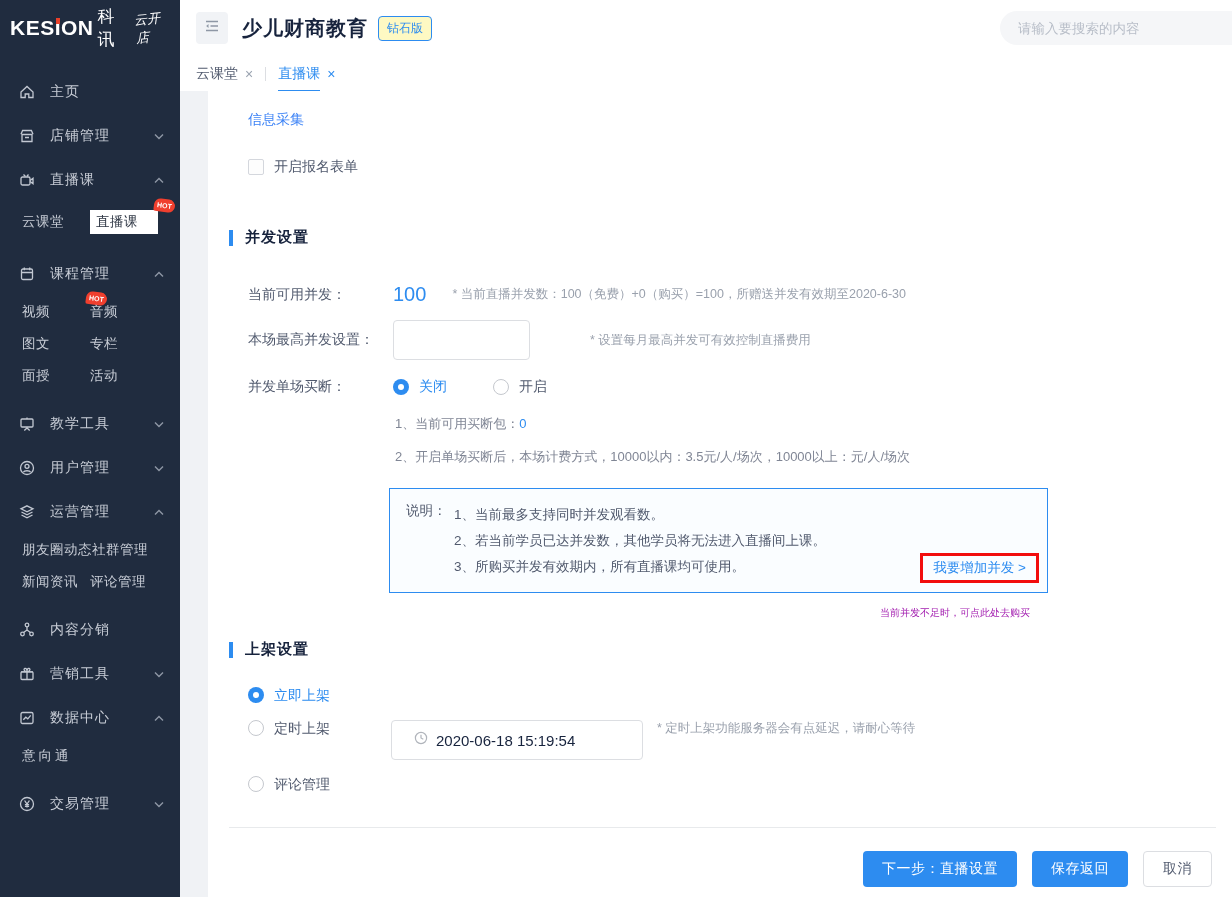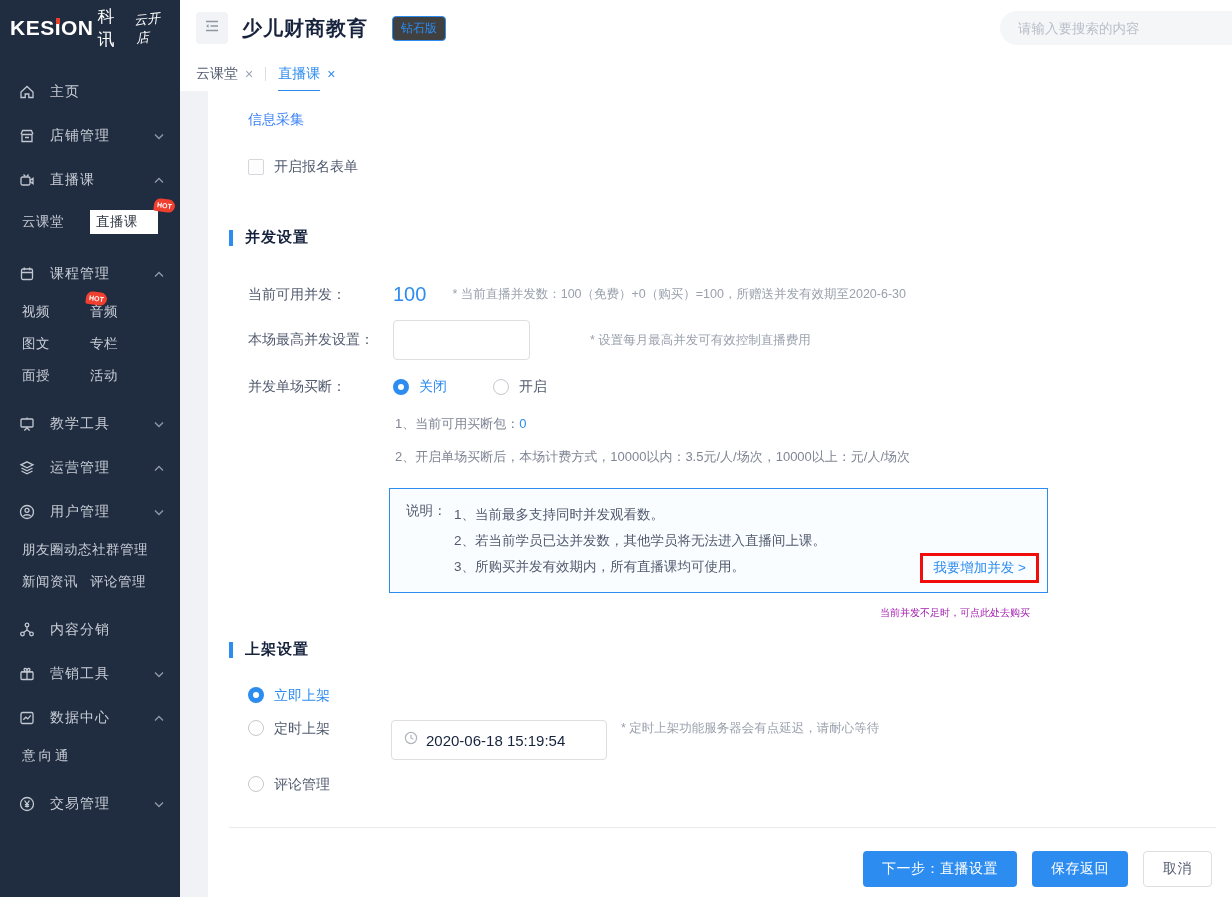--- a/index.html
+++ b/index.html
@@ -33,22 +33,22 @@
     font-size:7px; font-weight:bold; width:21px; height:13px; border-radius:7px 7px 7px 2px;
     display:flex; align-items:center; justify-content:center; transform:rotate(8deg); letter-spacing:0; }
   .spaced { letter-spacing:3px; }
 
   
   .topbar { position:absolute; left:180px; top:0; right:0; height:56px; background:#fff;
     display:flex; align-items:center; padding-left:16px; }
   .collapse-btn { width:32px; height:32px; background:#f1f3f6; border-radius:4px;
     display:flex; align-items:center; justify-content:center; cursor:pointer; }
   .page-title { font-size:20px; font-weight:bold; color:#17233d; letter-spacing:1px; margin-left:14px; }
-  .ver-badge { margin-left:24px; font-size:12px; color:#2d8cf0; border:1px solid #2d8cf0;
-    border-radius:4px; padding:3px 8px; background:#404040; cursor:pointer; }
+  .ver-badge { margin-left:10px; font-size:12px; color:#2d8cf0; border:1px solid #2d8cf0;
+    border-radius:4px; padding:3px 8px; background:#fef9c3; cursor:pointer; }
   .search { position:absolute; right:-38px; top:11px; width:270px; height:34px;
     background:#f5f6f8; border:none; outline:none; border-radius:17px; padding:0 18px;
     font-size:13.5px; color:#515a6e; font-family:inherit; }
   .search::placeholder { color:#b8bec8; }
 
   
   .tabbar { position:absolute; left:180px; top:56px; right:0; height:35px; background:#fff;
     display:flex; align-items:center; padding-left:16px; font-size:14px; }
   .tab { display:flex; align-items:center; gap:7px; cursor:pointer; color:#515a6e; position:relative; }
   .tab-close { color:#9aa3b0; font-size:14px; cursor:pointer; }
@@ -106,22 +106,22 @@
     padding:3px 10px; cursor:pointer; }
   .notice-link { color:#2d8cf0; font-size:13.5px; }
 
   .annotation { margin:13px 0 0 651px; font-size:10px; color:#a21caf; }
 
   .pub-title { margin-top:20px; }
   .opt1 { margin-top:28px; }
   .optrow { display:flex; align-items:flex-start; margin-left:19px; }
   .opt2 { margin-top:15px; }
   .opt3 { margin-top:16px; }
-  .dt-box { width:216px; height:40px; border:1px solid #dcdee2; border-radius:4px;
-    display:flex; align-items:center; padding:0 12px; margin-left:61px; cursor:pointer; }
+  .dt-box { width:252px; height:40px; border:1px solid #dcdee2; border-radius:4px;
+    display:flex; align-items:center; padding:0 22px; margin-left:61px; cursor:pointer; }
   .dt-box .dt-val { font-size:15px; color:#17233d; margin-left:8px; }
   .opt2 .note { margin-left:14px; }
 
   .divider { height:1px; background:#e8eaec; margin-top:33px; }
   .btn-row { display:flex; justify-content:flex-end; align-items:center; margin-top:23px; padding-right:4px; gap:15px; }
   .btn { height:36px; border-radius:4px; font-size:14px; display:flex; align-items:center;
     justify-content:center; cursor:pointer; padding:0 19px; letter-spacing:.5px; }
   .btn.primary { background:#2d8cf0; color:#fff; }
   .btn.default { background:#fff; border:1px solid #dcdee2; color:#515a6e; }
 </style>
@@ -227,44 +227,44 @@
       <span class="chev">
           <svg width="10" height="7" viewBox="0 0 10 7" fill="none" stroke="#8e97a5" stroke-width="1.4">
             <polyline points="1,1.5 5,5.5 9,1.5"></polyline>
           </svg>
         </span>
     </div>
 
     <div class="side-item">
       <span class="mi">
           <svg width="18" height="18" viewBox="0 0 18 18" fill="none" stroke="#c2c8d2" stroke-width="1.3">
-            <path d="M9 2.8 L15 5.8 L9 8.8 L3 5.8 Z"></path>
-            <path d="M3.5 9 L9 11.8 L14.5 9 M3.5 12 L9 14.8 L14.5 12"></path>
-          </svg>
-        </span>
-      <span>运营管理</span>
-      <span class="chev">
-          <svg width="10" height="7" viewBox="0 0 10 7" fill="none" stroke="#8e97a5" stroke-width="1.4">
-            <polyline points="1,5.5 5,1.5 9,5.5"></polyline>
-          </svg>
-        </span>
-    </div>
-
-    <div class="side-item">
-      <span class="mi">
-          <svg width="18" height="18" viewBox="0 0 18 18" fill="none" stroke="#c2c8d2" stroke-width="1.3">
             <circle cx="9" cy="9" r="6.5"></circle>
             <circle cx="9" cy="7.3" r="2"></circle>
             <path d="M5.4 13.3 C6.2 11.2 11.8 11.2 12.6 13.3"></path>
           </svg>
         </span>
       <span>用户管理</span>
       <span class="chev">
           <svg width="10" height="7" viewBox="0 0 10 7" fill="none" stroke="#8e97a5" stroke-width="1.4">
             <polyline points="1,1.5 5,5.5 9,1.5"></polyline>
+          </svg>
+        </span>
+    </div>
+
+    <div class="side-item">
+      <span class="mi">
+          <svg width="18" height="18" viewBox="0 0 18 18" fill="none" stroke="#c2c8d2" stroke-width="1.3">
+            <path d="M9 2.8 L15 5.8 L9 8.8 L3 5.8 Z"></path>
+            <path d="M3.5 9 L9 11.8 L14.5 9 M3.5 12 L9 14.8 L14.5 12"></path>
+          </svg>
+        </span>
+      <span>运营管理</span>
+      <span class="chev">
+          <svg width="10" height="7" viewBox="0 0 10 7" fill="none" stroke="#8e97a5" stroke-width="1.4">
+            <polyline points="1,5.5 5,1.5 9,5.5"></polyline>
           </svg>
         </span>
     </div>
     <div class="sub-rows">
       <div class="sub-row">
         <span class="sub-col">朋友圈动态</span>
         <span class="sub-col">社群管理</span>
       </div>
       <div class="sub-row">
         <span class="sub-col">新闻资讯</span>

